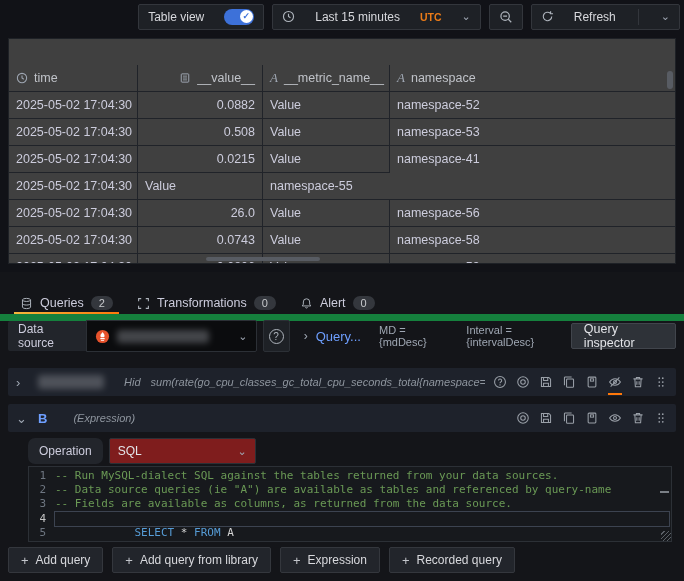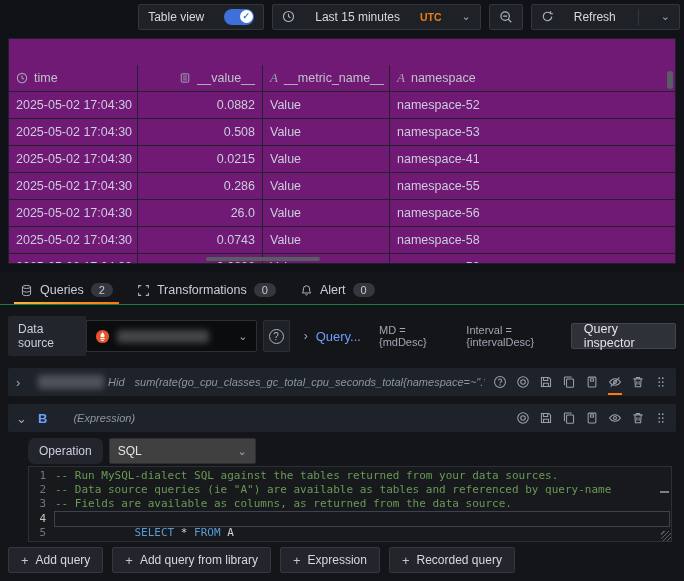--- a/index.html
+++ b/index.html
@@ -17,48 +17,48 @@
   .toggle { width:30px; height:16px; border-radius:9px; background:#3d71d9; position:relative; }
   .toggle .knob { position:absolute; top:1.5px; right:1.5px; width:13px; height:13px; border-radius:50%;
                   background:#fff; color:#3d71d9; font-size:9px; line-height:13px; text-align:center; font-weight:700; }
   .utc { color:#eb7b18; font-size:10.5px; font-weight:700; }
   .caret { font-size:11px; color:#9fa7b3; }
   .icon { color:#aeb4bc; }
   .tb-sep { width:1px; height:16px; background:#33363c; margin:0 2px; }
 
   
   #table-panel { position:absolute; top:38px; left:8px; right:8px; height:226px;
-                 background:#701a75; border:1px solid #1e2126; overflow:hidden; }
+                 background:#404040; border:1px solid #1e2126; overflow:hidden; }
   .tbl { position:absolute; top:26px; left:0; right:0; }
   .trow { display:grid; grid-template-columns:129px 125px 127px 1fr; height:27px; }
   .trow.hdr { height:26px; }
   .tcell { display:flex; align-items:center; padding:0 7px; font-size:12.5px; color:#ccccdc;
            border-top:1px solid #202329; border-right:1px solid #202329; overflow:hidden; white-space:nowrap; }
   .tcell:last-child { border-right:none; }
   .trow.hdr .tcell { border-top:none; color:#c0c3c9; font-size:12.5px; gap:6px; }
   .tcell.num { justify-content:flex-end; }
   .colicon { color:#9fa7b3; font-size:11.5px; }
   .a-glyph { font-style:italic; font-family:"Liberation Serif",serif; font-size:13px; color:#9fa7b3; }
   .clip { height:11px; overflow:hidden; }
   .hscroll { position:absolute; left:197px; bottom:2px; width:114px; height:4px; border-radius:2px; background:#585c63; }
   .vscroll { position:absolute; right:2px; top:32px; width:6px; height:18px; border-radius:3px; background:#585c63; }
 
   
   #bottom { position:absolute; top:272px; left:0; right:0; bottom:0; background:#141519; }
 
-  #tabsbar { position:absolute; top:4px; left:0; right:0; height:29px; border-bottom:1px solid #15803d;
+  #tabsbar { position:absolute; top:20px; left:0; right:0; height:29px; border-bottom:7px solid #15803d;
              display:flex; align-items:stretch; padding-left:8px; }
   .tab { position:relative; display:flex; align-items:center; gap:7px; padding:0 12px;
          font-size:12.5px; color:#ccccdc; cursor:pointer; }
   .tab .badge { background:#34373d; color:#c7c9cc; border-radius:9px; padding:1px 8px; font-size:11px; }
   .tab.active::after { content:""; position:absolute; left:6px; right:6px; bottom:0; height:2px;
                        background:linear-gradient(90deg,#f5b73d,#ff780a); }
 
   #ds-row { position:absolute; top:48px; left:8px; right:8px; height:32px; display:flex; align-items:center; }
-  .chip { background:#22252b; height:40px; display:flex; align-items:center; padding:0 10px;
+  .chip { background:#22252b; height:30px; display:flex; align-items:center; padding:0 10px;
           font-size:12px; color:#ccccdc; border-radius:2px 0 0 2px; }
   .ds-select { width:188px; height:32px; background:#0b0c0e; border:1px solid #2c3036; border-radius:0 2px 2px 0;
                display:flex; align-items:center; gap:7px; padding:0 8px; cursor:pointer; }
   .redact { background:#8a8d94; opacity:.45; filter:blur(3px); border-radius:3px; }
   .help-btn { width:30px; height:32px; margin-left:6px; background:#1e2126; border:1px solid #2c3036; border-radius:2px;
               display:flex; align-items:center; justify-content:center; cursor:pointer; }
   .qmark { width:15px; height:15px; border:1.2px solid #aeb4bc; border-radius:50%;
            font-size:10px; line-height:13px; text-align:center; color:#aeb4bc; }
   .crumb-chev { margin:0 8px 0 14px; color:#9fa7b3; font-size:12px; }
   .crumb { color:#6e9fff; font-size:13px; font-weight:500; cursor:pointer; }
@@ -78,21 +78,21 @@
   .q-expr { font-style:italic; font-size:11px; color:#8e959e; margin-left:10px; flex:1 1 0;
             overflow:hidden; white-space:nowrap; }
   .q-icons { display:flex; align-items:center; gap:9px; margin-left:8px; }
   .qi { position:relative; color:#9aa0a8; cursor:pointer; }
   .qi.hidden-active::after { content:""; position:absolute; left:0; right:0; bottom:-6px; height:2px; background:#ff780a; }
 
   
   #op-row { position:absolute; top:166px; left:28px; display:flex; align-items:center; }
   .op-chip { background:#22252b; height:26px; display:flex; align-items:center; padding:0 11px;
              font-size:12px; color:#ccccdc;border-radius:7px; }
-  .op-select { width:147px; height:26px; margin-left:6px; background:#404040; border:1px solid #2c3036;
+  .op-select { width:147px; height:26px; margin-left:6px; background:#7f1d1d; border:1px solid #2c3036;
                border-radius:2px; display:flex; align-items:center; padding:0 8px; font-size:12px;
                color:#e3e4e8; cursor:pointer; }
   .op-select .caret { margin-left:auto; }
 
   #editor { position:absolute; top:194px; left:28px; right:12px; height:76px;
             background:#17191d; border:1px solid #2c3036; font-family:"DejaVu Sans Mono","Liberation Mono",monospace;
             font-size:11px; line-height:14.2px; padding-top:2px; }
   .eline { display:flex; height:14.2px; }
   .lnum { width:26px; text-align:right; padding-right:9px; color:#6e7681; flex:none; }
   .eline.current .lnum { color:#c6c6c6; }
@@ -201,21 +201,20 @@
         <div class="tcell">namespace-53</div>
       </div>
       <div class="trow">
         <div class="tcell">2025-05-02 17:04:30</div>
         <div class="tcell num">0.0215</div>
         <div class="tcell">Value</div>
         <div class="tcell">namespace-41</div>
       </div>
       <div class="trow">
         <div class="tcell">2025-05-02 17:04:30</div>
-        <div class="tcell num">0.286</div>
         <div class="tcell">Value</div>
         <div class="tcell">namespace-55</div>
       </div>
       <div class="trow">
         <div class="tcell">2025-05-02 17:04:30</div>
         <div class="tcell num">26.0</div>
         <div class="tcell">Value</div>
         <div class="tcell">namespace-56</div>
       </div>
       <div class="trow">
@@ -288,21 +287,21 @@
       <span class="crumb-chev">›</span>
       <span class="crumb">Query...</span>
       <span class="meta">MD = {mdDesc}</span>
       <span class="meta">Interval = {intervalDesc}</span>
       <div class="inspector">Query inspector</div>
     </div>
 
     <div class="qrow" id="query-a">
       <span class="chev">›</span>
       <span class="redact" style="width:66px;height:14px;"></span>
-      <span class="q-it" style="margin-left:4px;">Hid</span>
+      <span class="q-it" style="margin-left:20px;">Hid</span>
       <span class="q-expr">sum(rate(go_cpu_classes_gc_total_cpu_seconds_total{namespace=~".*(namespa...</span>
       <div class="q-icons">
         <span class="qi">
           <svg width="14" height="14" viewBox="0 0 16 16">
               <circle cx="8" cy="8" r="6.2" fill="none" stroke="currentColor" stroke-width="1.2"></circle>
               <path d="M6.3 6.3a1.8 1.8 0 1 1 2.6 1.7c-.6.3-.9.7-.9 1.3" fill="none" stroke="currentColor" stroke-width="1.2"></path>
               <circle cx="8" cy="11.3" r=".8" fill="currentColor"></circle>
             </svg>
         </span>
         <span class="qi">

